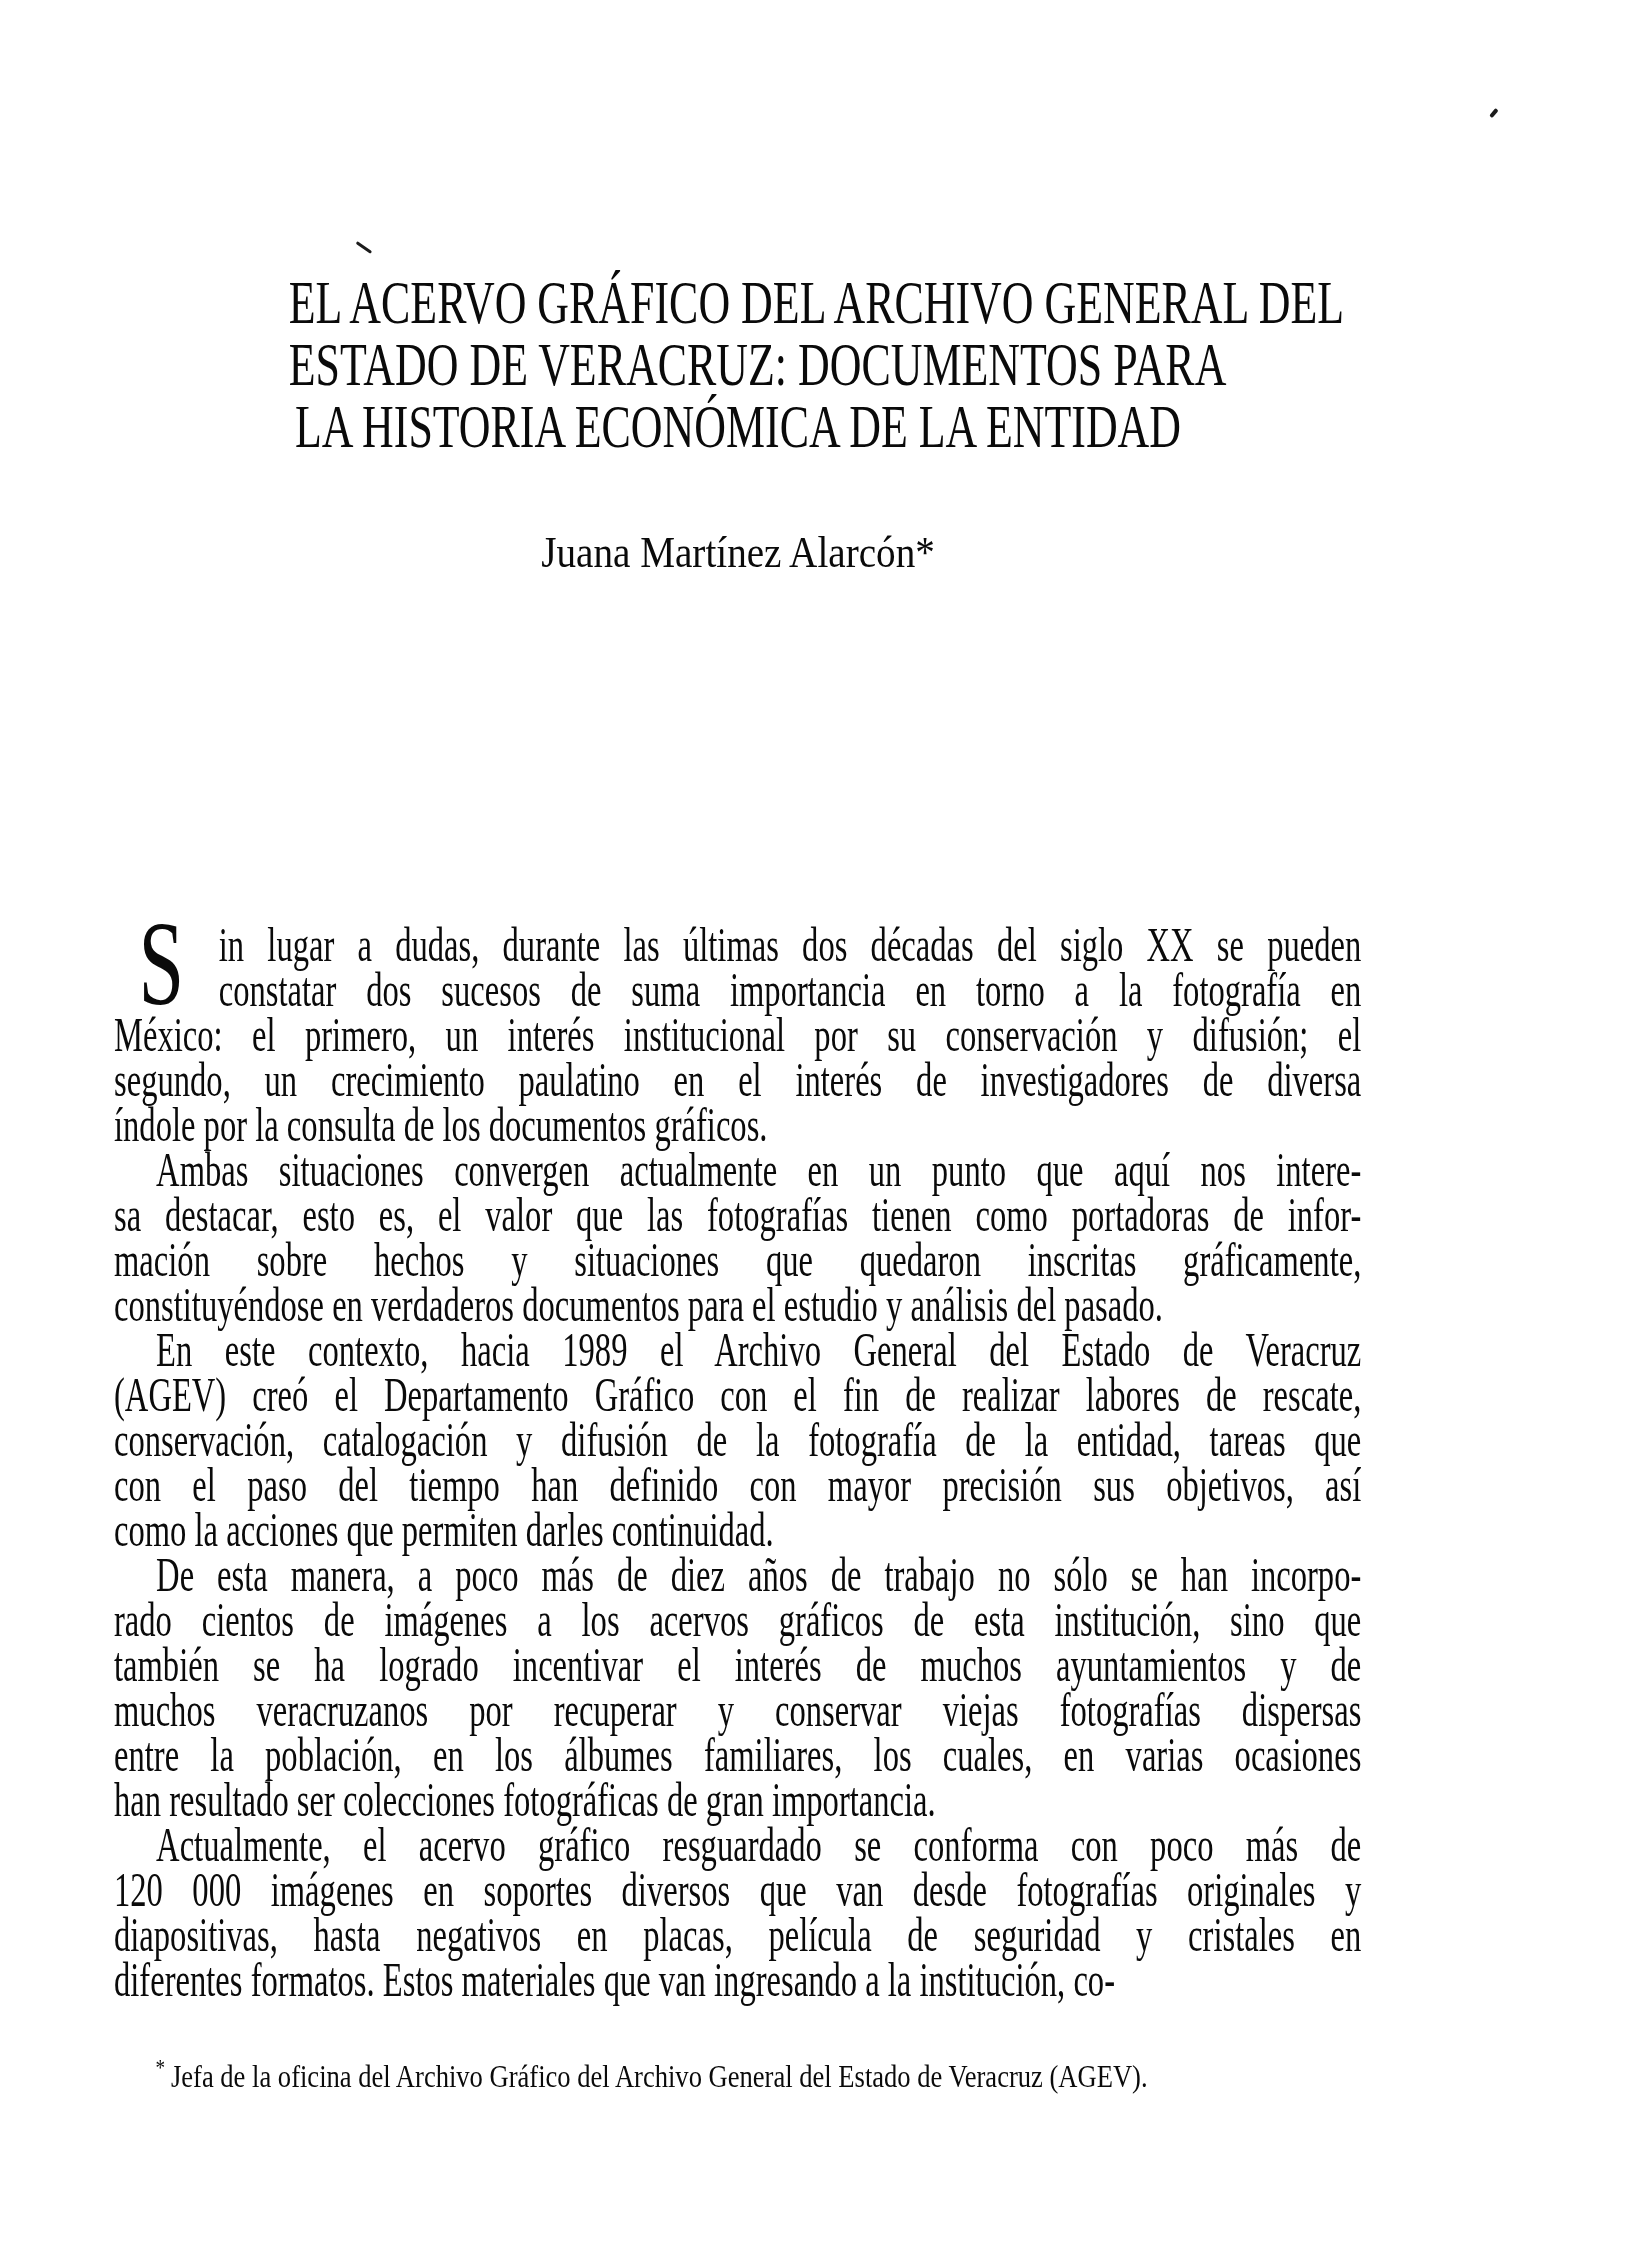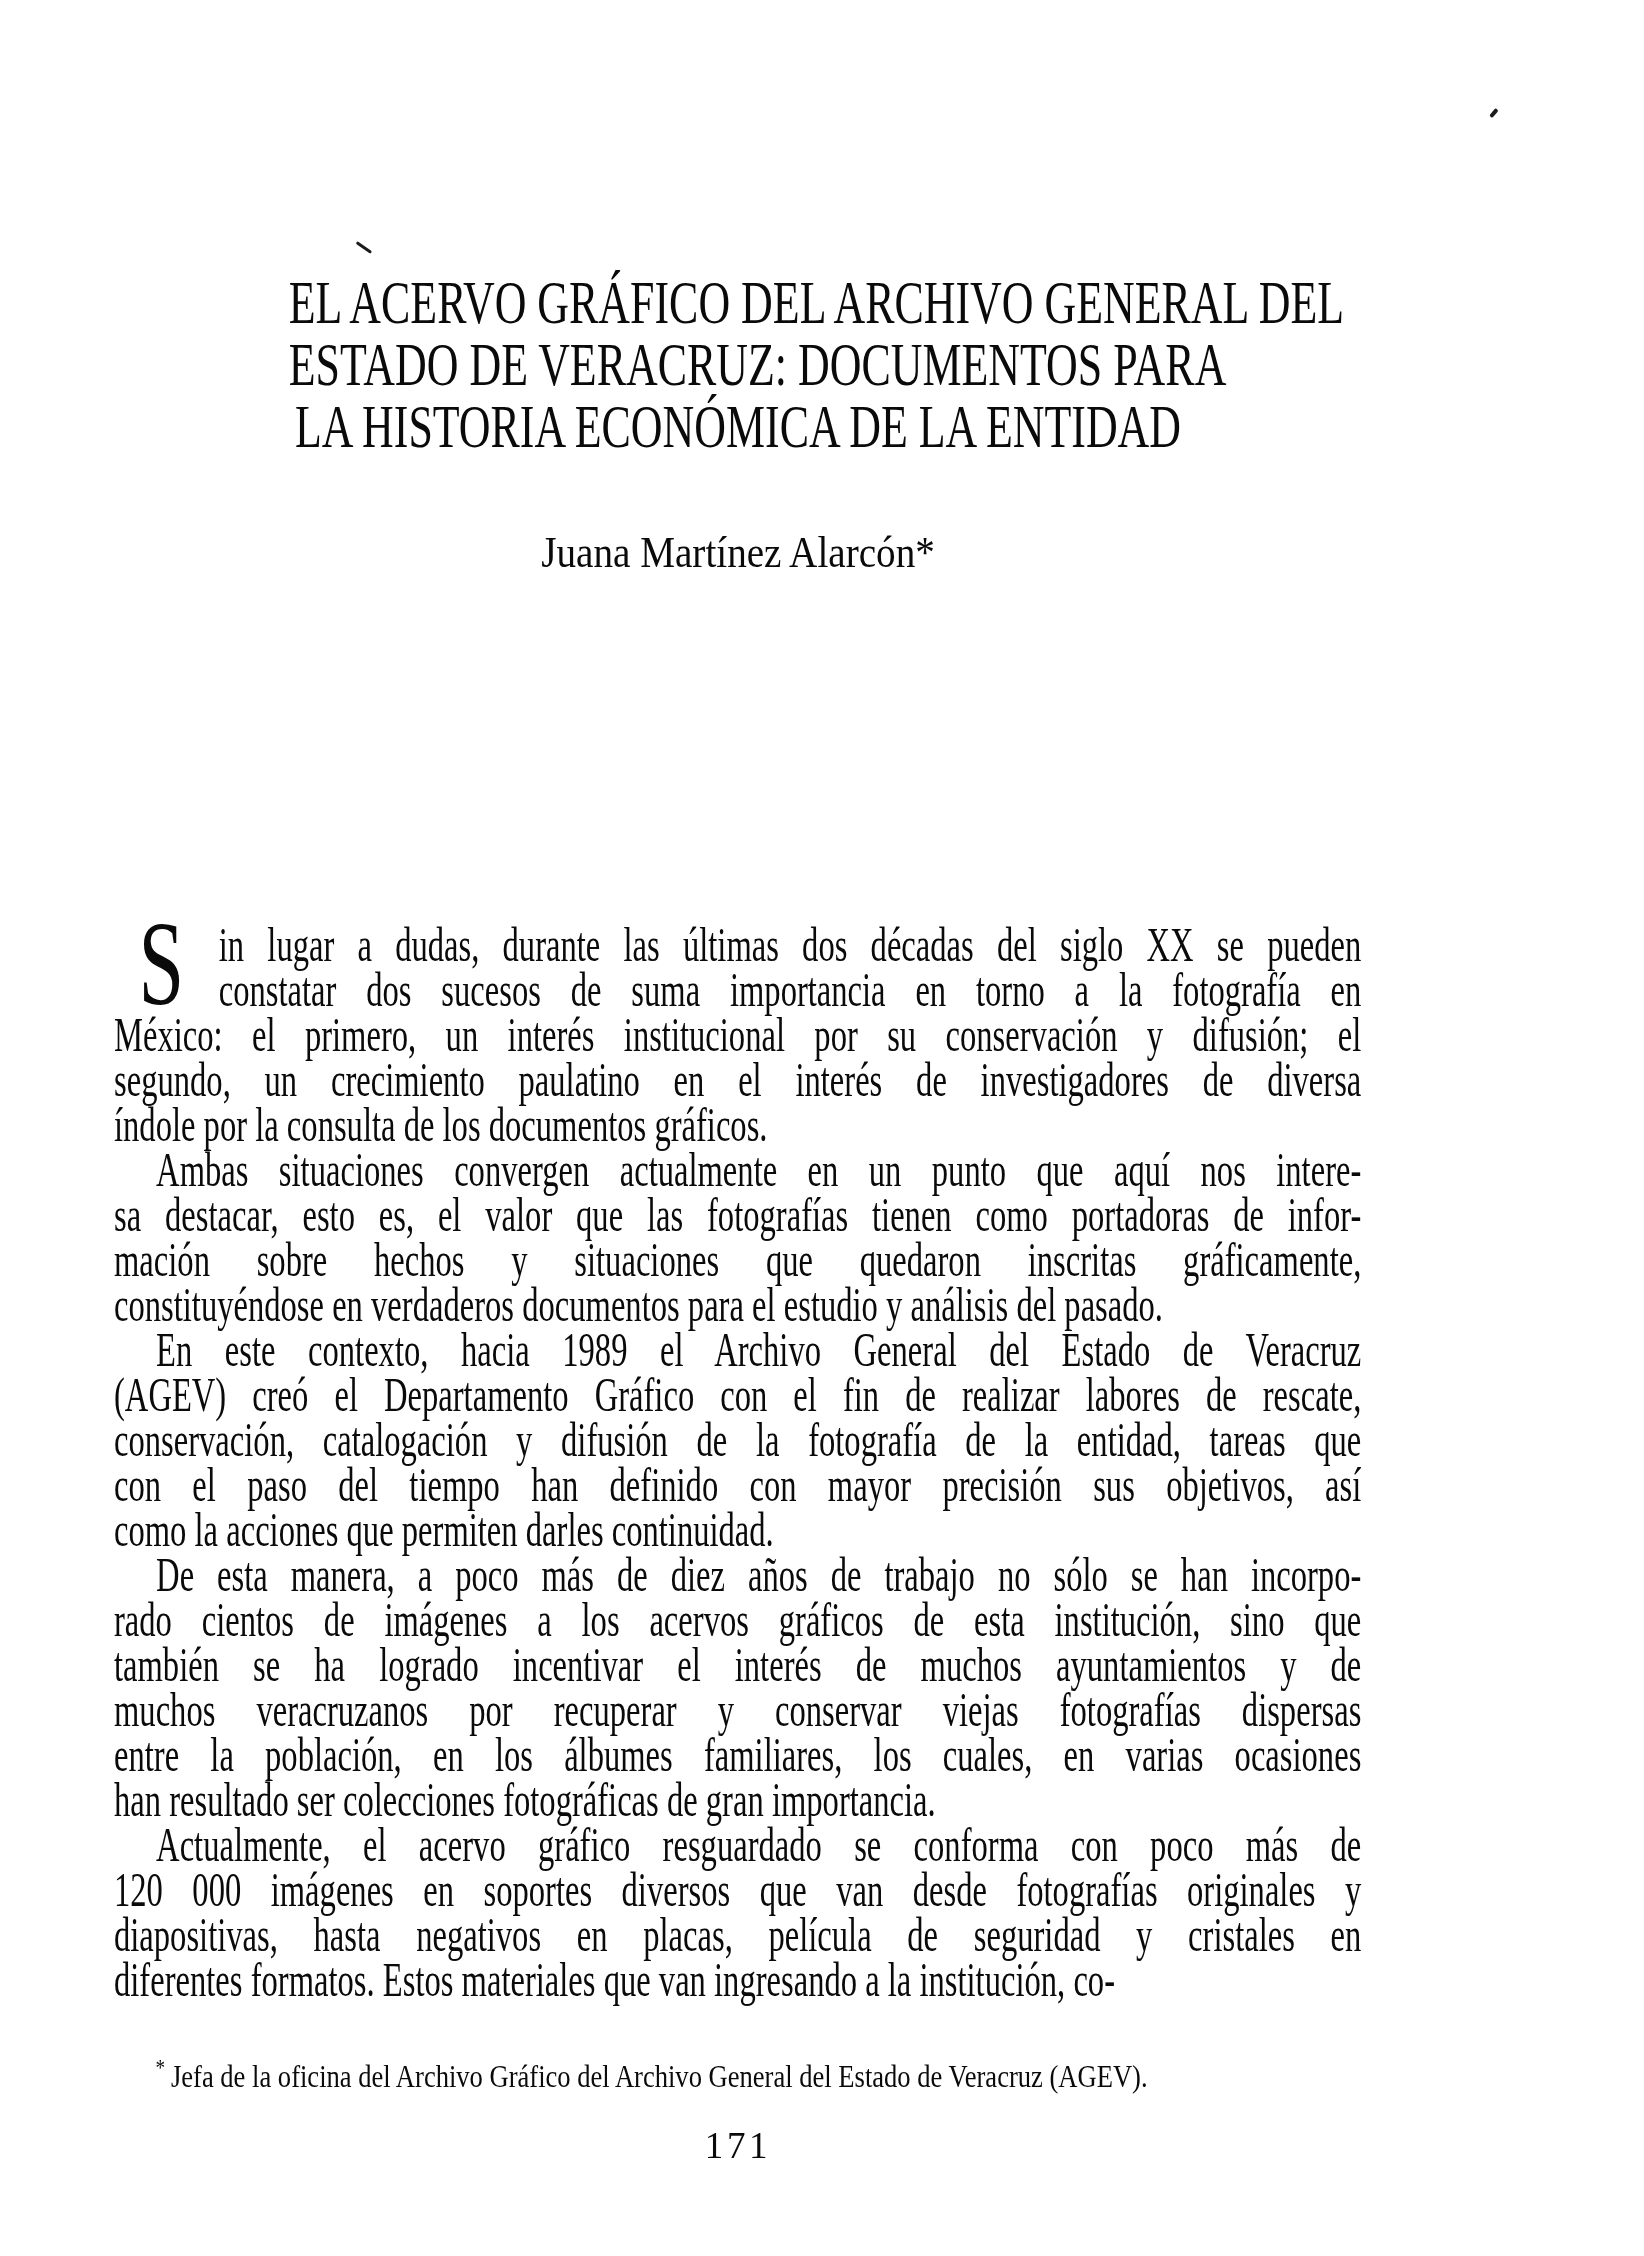--- a/index.html
+++ b/index.html
@@ -163,16 +163,15 @@
           <div class="line last">diferentes formatos. Estos materiales que van ingresando a la institución, co-</div>
         </div>
     </div>
 
   </div>
 
   <div class="footnote">
     <sup class="fn-marker">*</sup><span>Jefa de la oficina del Archivo Gráfico del Archivo General del Estado de Veracruz (AGEV).</span>
   </div>
 
-  <div class="pagenum">171</div>
 
 </div>
 
 
 </body></html>

